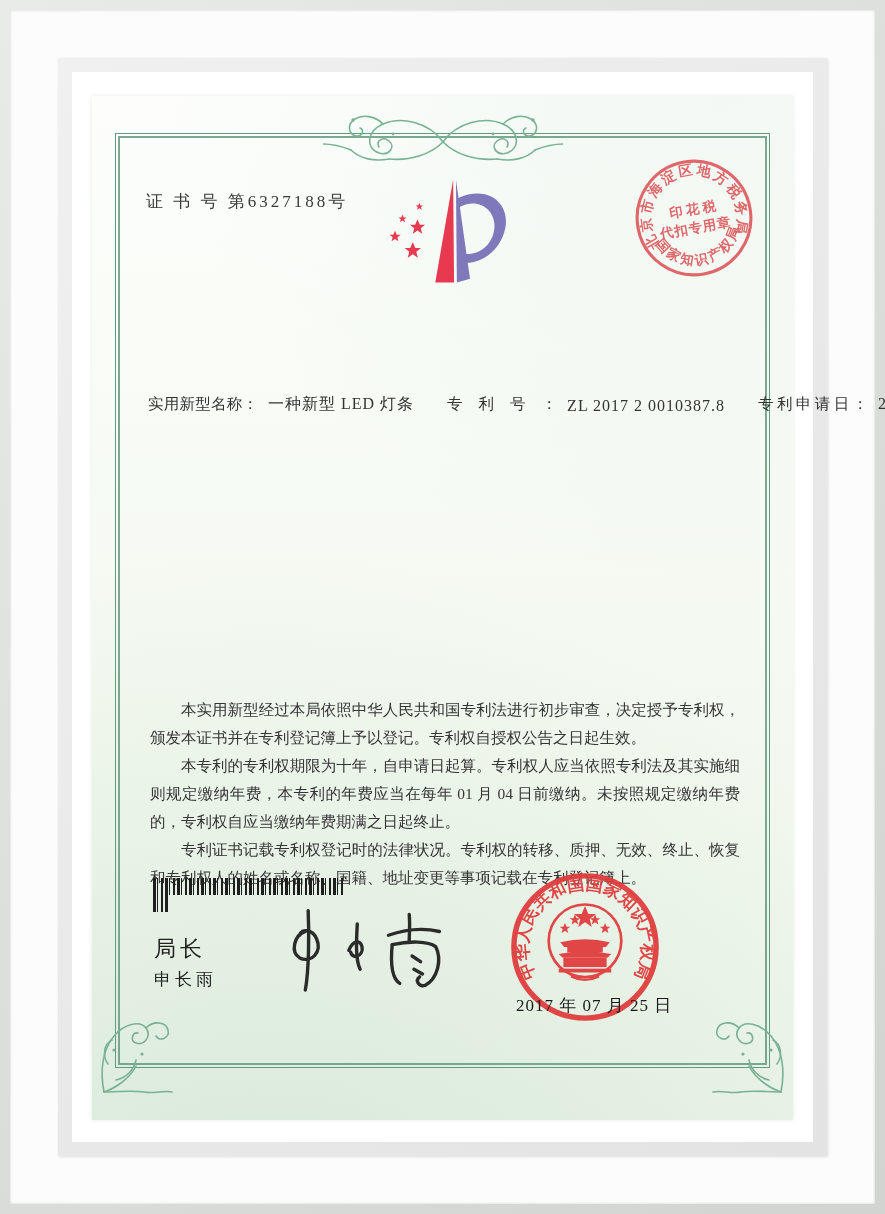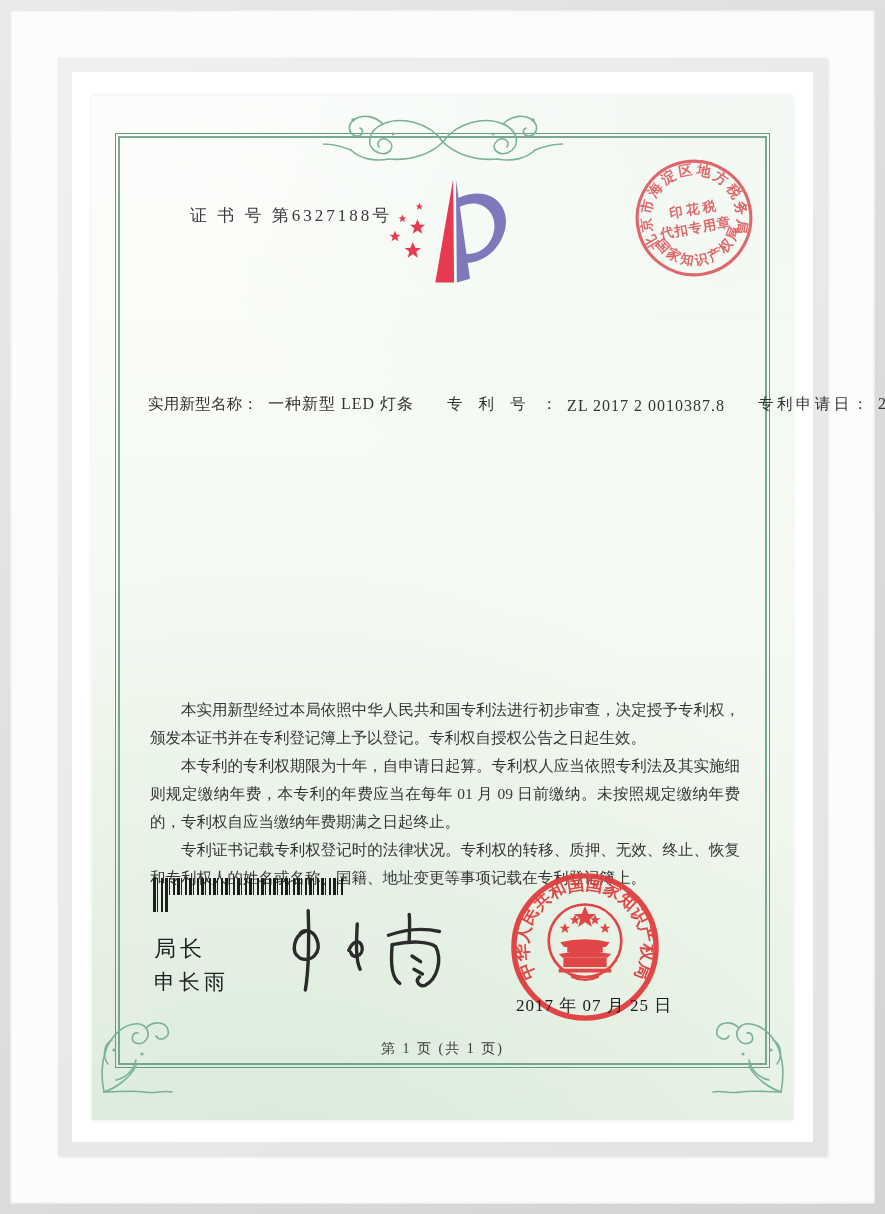--- a/index.html
+++ b/index.html
@@ -18,35 +18,35 @@
       linear-gradient(180deg,#fdfefc 0%,#f4f9f1 55%,#ebf4e7 100%);
     box-shadow:0 0 4px rgba(0,0,0,.10);}
   .gborder{position:absolute;left:23px;right:23px;top:37px;bottom:52px;border:1px solid var(--border_green);}
   .gborder-inner{position:absolute;inset:2px;border:2px solid var(--border_green);opacity:.85;}
   
   .orn{position:absolute;stroke:var(--ornament_green);fill:none;stroke-width:1.6;stroke-linecap:round;}
   .orn-top{left:231px;top:16px;}
   .orn-bl{left:6px;bottom:26px;}
   .orn-br{right:6px;bottom:26px;transform:scaleX(-1);}
   
-  .certno{position:absolute;left:54px;top:108px;font-size:17px;letter-spacing:3px;color:#3a3a3a;margin-left:44px;}
+  .certno{position:absolute;left:54px;top:94px;font-size:17px;letter-spacing:3px;color:#3a3a3a;}
   .logo{position:absolute;left:273px;top:74px;}
   .title{position:absolute;left:0;top:200px;width:100%;text-align:center;
          font-size:40px;font-weight:700;letter-spacing:9px;color:#2f3832;}
   .fields{position:absolute;left:56px;top:298px;display:flex;gap:33px;}
   .frow{height:20px;font-size:16px;white-space:nowrap;color:#333;}
   .flabel{display:inline-block;width:110px;font-size:15.5px;text-align:justify;text-align-last:justify;vertical-align:bottom;}
   .fvalue{margin-left:6px;letter-spacing:1px;}
   .paras{position:absolute;left:58px;top:600px;width:590px;font-family:Liberation Serif, serif;}
   .paras p{margin:0;text-indent:2em;font-size:15.5px;line-height:28px;text-align:justify;color:#353535;}
   
   .barcode{position:absolute;left:61px;top:782px;width:195px;height:17px;font-size:0;}
   .barcode i{display:inline-block;height:100%;background:#1e1e1e;}
   .signer-title{position:absolute;left:62px;top:838px;font-size:22px;letter-spacing:4px;color:#222;}
-  .signer-name{position:absolute;left:62px;top:872px;font-size:21px;letter-spacing:4px;color:#222;}
+  .signer-name{position:absolute;left:62px;top:872px;font-size:17px;letter-spacing:4px;color:#222;}
   .signature{position:absolute;left:185px;top:806px;}
   .signature path{stroke:#2b2b2b;stroke-width:3.6;fill:none;stroke-linecap:round;stroke-linejoin:round;}
   .seal{position:absolute;left:408px;top:766px;opacity:.93;}
   .seal-date{position:absolute;left:424px;top:898px;width:200px;font-size:17px;font-weight:500;
              letter-spacing:1px;color:#1b1b1b;z-index:5;white-space:nowrap;}
   .stamp{position:absolute;left:540px;top:60px;opacity:.88;}
   .footer{position:absolute;left:0;top:944px;width:100%;text-align:center;font-size:14px;letter-spacing:2px;color:#3a3a3a;}
   svg text{font-family:"Liberation Serif","DejaVu Serif",serif;}
 </style>
 </head>
@@ -127,21 +127,21 @@
         <span class="fvalue">ZL 2017 2 0010387.8</span>
       </div>
       <div class="frow">
         <span class="flabel">专利申请日：</span>
         <span class="fvalue">2017 年 01 月 04 日</span>
       </div>
     </div>
 
     <div class="paras">
       <p>本实用新型经过本局依照中华人民共和国专利法进行初步审查，决定授予专利权，颁发本证书并在专利登记簿上予以登记。专利权自授权公告之日起生效。</p>
-      <p>本专利的专利权期限为十年，自申请日起算。专利权人应当依照专利法及其实施细则规定缴纳年费，本专利的年费应当在每年 01 月 09 日前缴纳。未按照规定缴纳年费的，专利权自应当缴纳年费期满之日起终止。</p>
+      <p>本专利的专利权期限为十年，自申请日起算。专利权人应当依照专利法及其实施细则规定缴纳年费，本专利的年费应当在每年 01 月 04 日前缴纳。未按照规定缴纳年费的，专利权自应当缴纳年费期满之日起终止。</p>
       <p>专利证书记载专利权登记时的法律状况。专利权的转移、质押、无效、终止、恢复和专利权人的姓名或名称、国籍、地址变更等事项记载在专利登记簿上。</p>
     </div>
 
     <div class="barcode"><i style="width: 3px; margin-right: 1px;"></i><i style="width: 1px; margin-right: 3px;"></i><i style="width: 2px; margin-right: 2px;"></i><i style="width: 3px; margin-right: 1px;"></i><i style="width: 1px; margin-right: 3px;"></i><i style="width: 2px; margin-right: 2px;"></i><i style="width: 3px; margin-right: 1px;"></i><i style="width: 1px; margin-right: 3px;"></i><i style="width: 2px; margin-right: 2px;"></i><i style="width: 3px; margin-right: 1px;"></i><i style="width: 1px; margin-right: 3px;"></i><i style="width: 2px; margin-right: 2px;"></i><i style="width: 3px; margin-right: 1px;"></i><i style="width: 1px; margin-right: 3px;"></i><i style="width: 2px; margin-right: 2px;"></i><i style="width: 3px; margin-right: 1px;"></i><i style="width: 1px; margin-right: 3px;"></i><i style="width: 2px; margin-right: 2px;"></i><i style="width: 3px; margin-right: 1px;"></i><i style="width: 1px; margin-right: 3px;"></i><i style="width: 2px; margin-right: 2px;"></i><i style="width: 3px; margin-right: 1px;"></i><i style="width: 1px; margin-right: 3px;"></i><i style="width: 2px; margin-right: 2px;"></i><i style="width: 3px; margin-right: 1px;"></i><i style="width: 1px; margin-right: 3px;"></i><i style="width: 2px; margin-right: 2px;"></i><i style="width: 3px; margin-right: 1px;"></i><i style="width: 1px; margin-right: 3px;"></i><i style="width: 2px; margin-right: 2px;"></i><i style="width: 3px; margin-right: 1px;"></i><i style="width: 1px; margin-right: 3px;"></i><i style="width: 2px; margin-right: 2px;"></i><i style="width: 3px; margin-right: 1px;"></i><i style="width: 1px; margin-right: 3px;"></i><i style="width: 2px; margin-right: 2px;"></i><i style="width: 3px; margin-right: 1px;"></i><i style="width: 1px; margin-right: 3px;"></i><i style="width: 2px; margin-right: 2px;"></i><i style="width: 3px; margin-right: 1px;"></i><i style="width: 1px; margin-right: 3px;"></i><i style="width: 2px; margin-right: 2px;"></i><i style="width: 3px; margin-right: 1px;"></i><i style="width: 1px; margin-right: 3px;"></i><i style="width: 2px; margin-right: 2px;"></i><i style="width: 3px; margin-right: 1px;"></i><i style="width: 1px; margin-right: 3px;"></i><i style="width: 2px; margin-right: 2px;"></i><i style="width: 3px; margin-right: 1px;"></i><i style="width: 1px; margin-right: 3px;"></i><i style="width: 2px; margin-right: 2px;"></i><i style="width: 3px; margin-right: 1px;"></i></div>
 
     <div class="signer-title">局长</div>
     <div class="signer-name">申长雨</div>
     <svg class="signature" width="170" height="92" viewBox="0 0 180 95">
       <path d="M30,30 C18,34 14,52 24,58 C36,64 48,52 42,38 C38,28 26,26 24,34"></path>
       <path d="M33,8 C34,30 34,70 30,92"></path>
@@ -191,15 +191,14 @@
           <textPath href="#stArcTop" startOffset="50%" text-anchor="middle" textLength="175" lengthAdjust="spacing">北京市海淀区地方税务局</textPath>
         </text>
         <text font-size="13" font-weight="bold">
           <textPath href="#stArcBot" startOffset="50%" text-anchor="middle" textLength="104" lengthAdjust="spacing">国家知识产权局</textPath>
         </text>
         <text x="60" y="56" text-anchor="middle" font-size="13" font-weight="bold">印 花 税</text>
         <text x="60" y="74" text-anchor="middle" font-size="13" font-weight="bold" letter-spacing="1">代扣专用章</text>
       </g>
     </svg>
 
-    <div class="footer">第 1 页 (共 1 页)</div>
   </div>
 </div>
 
 </body></html>

